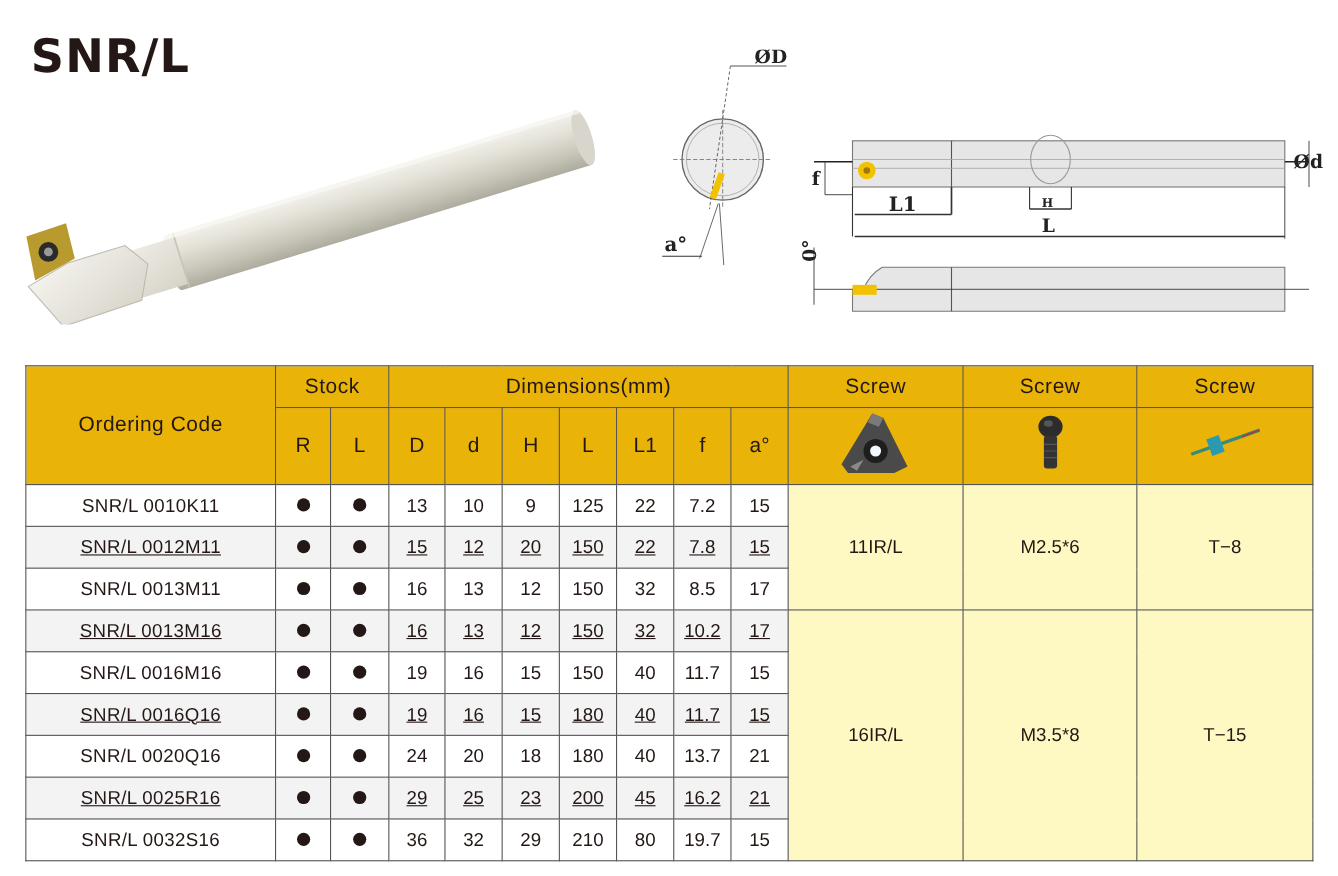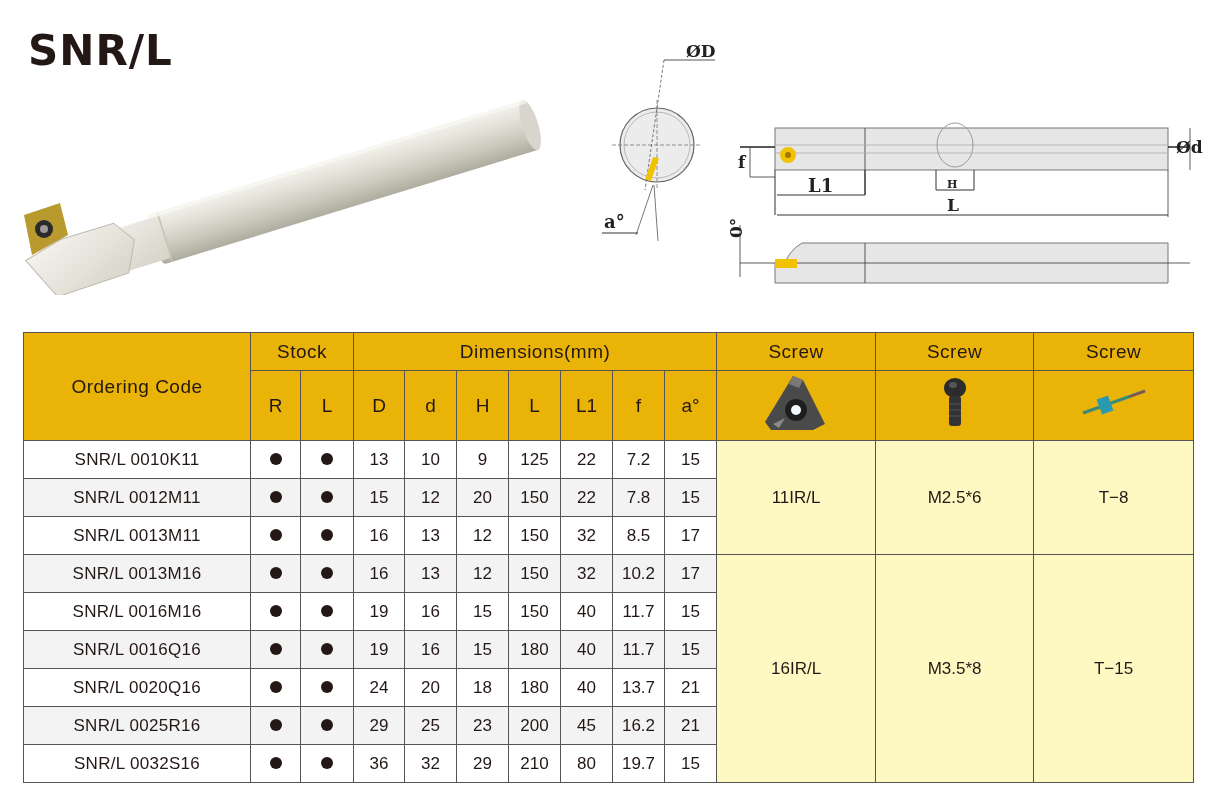--- a/index.html
+++ b/index.html
@@ -6,21 +6,21 @@
   body { width: 1216px; height: 796px; position: relative; overflow: hidden; font-family: "Liberation Sans", sans-serif; color: #231815; }
   .title { position: absolute; left: 28px; top: 26px; font-family: "DejaVu Sans", sans-serif; font-weight: bold; font-size: 42px; letter-spacing: 1px; color: #231815; }
   .product { position: absolute; left: 18px; top: 85px; width: 530px; height: 210px; }
   .diagram { position: absolute; left: 590px; top: 45px; width: 615px; height: 250px; }
   table.spec { position: absolute; left: 23px; top: 332px; border-collapse: collapse; table-layout: fixed; width: 1170px; font-size: 17px; }
   table.spec td, table.spec th { border: 1px solid #555; text-align: center; padding: 0; font-weight: normal; color: #231815; }
   table.spec thead th { background: #eab308; }
   table.spec thead tr.h1 th { height: 37px; font-size: 19px; letter-spacing: 0.5px; }
   table.spec thead tr.h2 th { height: 69px; font-size: 19px; }
   table.spec tbody td { height: 37px; }
-  table.spec tbody tr.alt td.shade { background: #f3f3f3; }
+  table.spec tbody tr.alt td.shade { background: #f3f3f3; text-decoration: underline; }
   table.spec tbody td.merged { background: #fef9c3; font-size: 17px; }
   .dot { display: inline-block; width: 12px; height: 12px; border-radius: 50%; background: #231815; }
   .code { letter-spacing: 0.3px; }
 </style>
 </head>
 <body>
 
 <div class="title">SNR/L</div>
 
 <svg class="product" viewBox="0 0 530 210">

